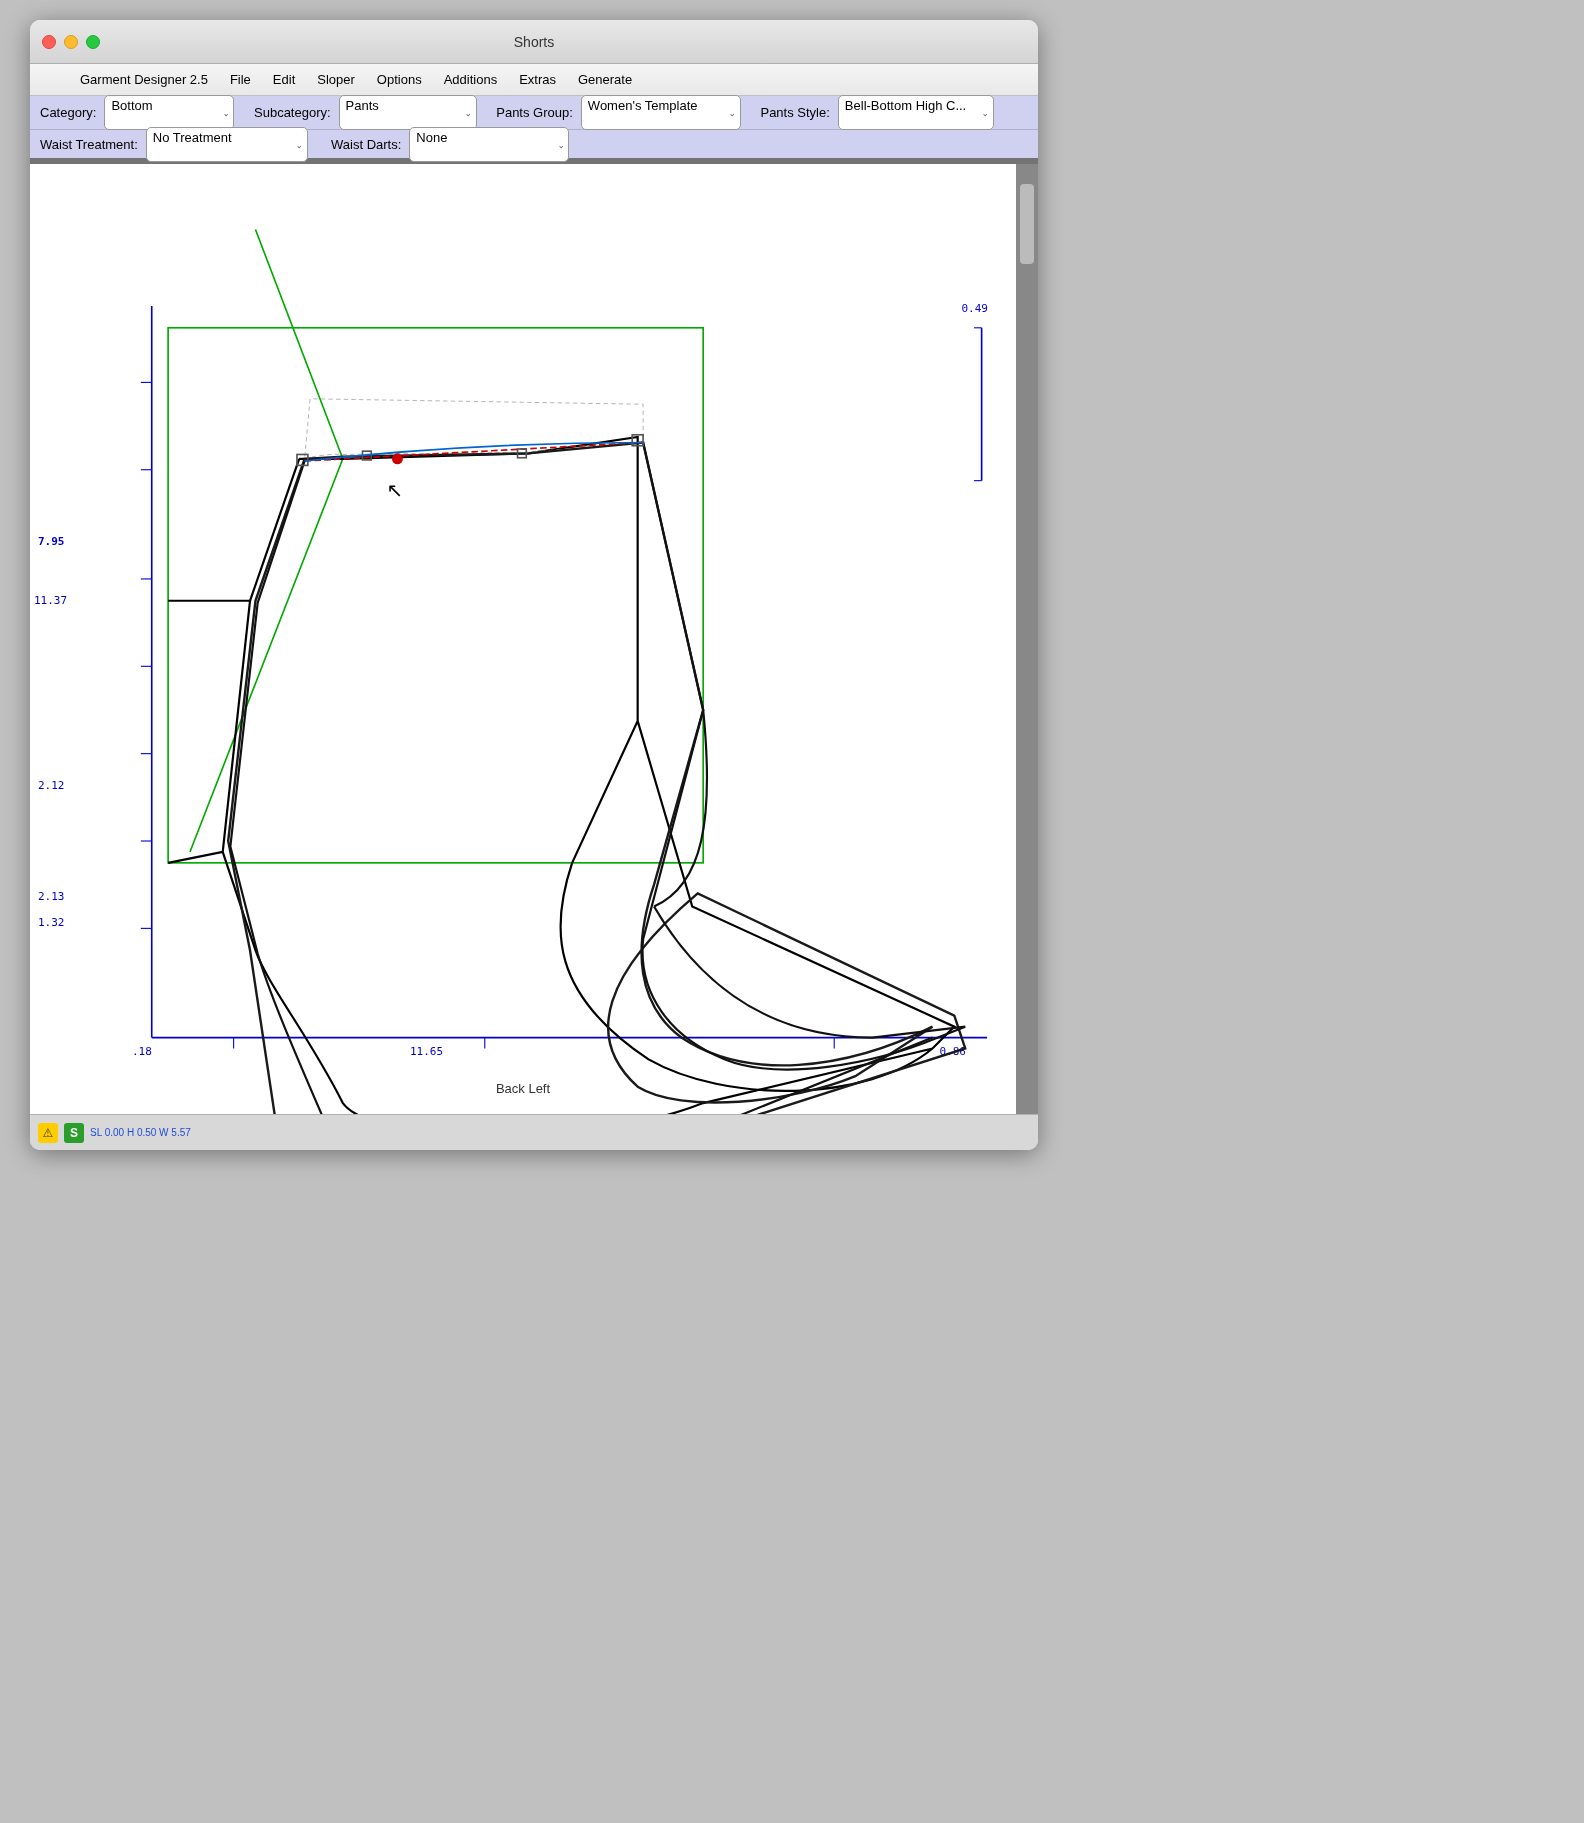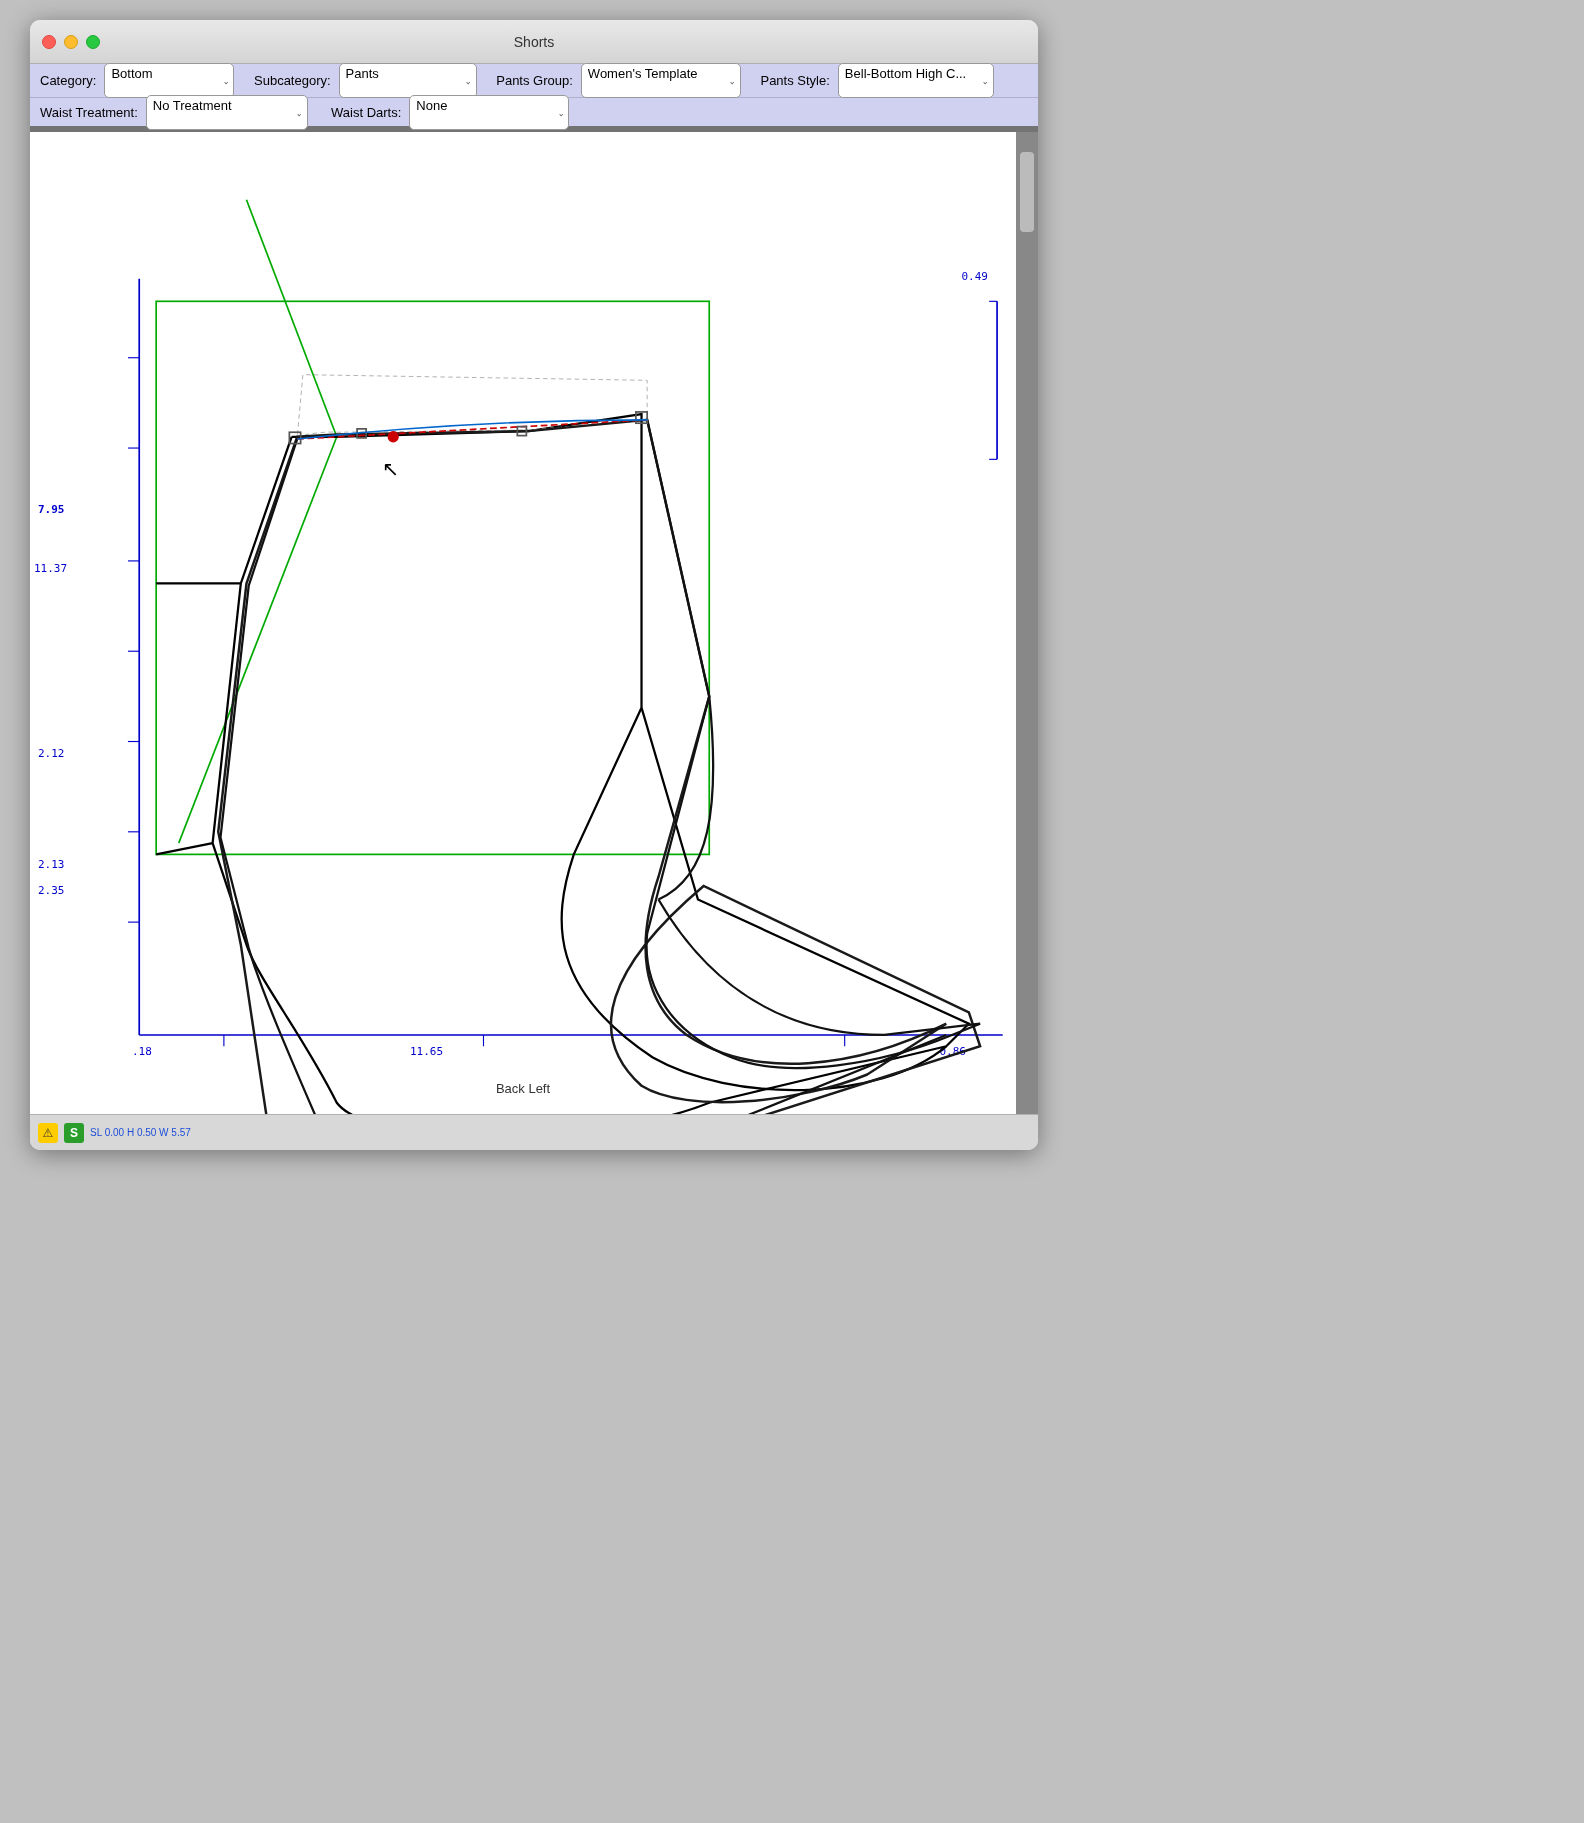--- a/index.html
+++ b/index.html
@@ -260,20 +260,31 @@
 
   <div class="titlebar">
     <div class="traffic-lights">
       <div class="traffic-light tl-red"></div>
       <div class="traffic-light tl-yellow"></div>
       <div class="traffic-light tl-green"></div>
     </div>
     <div class="titlebar-title">Shorts</div>
   </div>
 
+  <div class="menubar">
+    <div class="apple-icon"></div>
+    <div class="menu-item">Garment Designer 2.5</div>
+    <div class="menu-item">File</div>
+    <div class="menu-item">Edit</div>
+    <div class="menu-item">Sloper</div>
+    <div class="menu-item">Options</div>
+    <div class="menu-item">Additions</div>
+    <div class="menu-item">Extras</div>
+    <div class="menu-item">Generate</div>
+  </div>
 
 
   <div class="controls-bar1">
     <span class="ctrl-label">Category:</span>
     <div class="select-wrapper">
       <select class="ctrl-select" style="width:130px;">
         <option>Bottom</option>
       </select>
     </div>
     &nbsp;
@@ -317,21 +328,21 @@
 
   <div class="main-content">
 
     <div class="canvas-area">
 
       <span class="meas-label" style="right:28px; top:138px;">0.49</span>
       <span class="meas-label" style="left:8px; top:371px;font-weight:bold;">7.95</span>
       <span class="meas-label" style="left:4px; top:430px;">11.37</span>
       <span class="meas-label" style="left:8px; top:615px;">2.12</span>
       <span class="meas-label" style="left:8px; top:726px;">2.13</span>
-      <span class="meas-label" style="left:8px; top:752px;">2.35</span>
+      <span class="meas-label" style="left:8px; top:752px;">1.32</span>
       <span class="meas-label" style="left:102px; bottom:56px;">.18</span>
       <span class="meas-label" style="left:380px; bottom:56px;">11.65</span>
       <span class="meas-label" style="right:50px; bottom:56px;">0.86</span>
 
       <div class="view-label">Back Left</div>
 
       <svg class="canvas-svg" viewBox="0 0 870 870" preserveAspectRatio="xMidYMid meet">
 
         <line x1="95" y1="130" x2="95" y2="800" stroke="#0000cc" stroke-width="1.5"></line>
 

